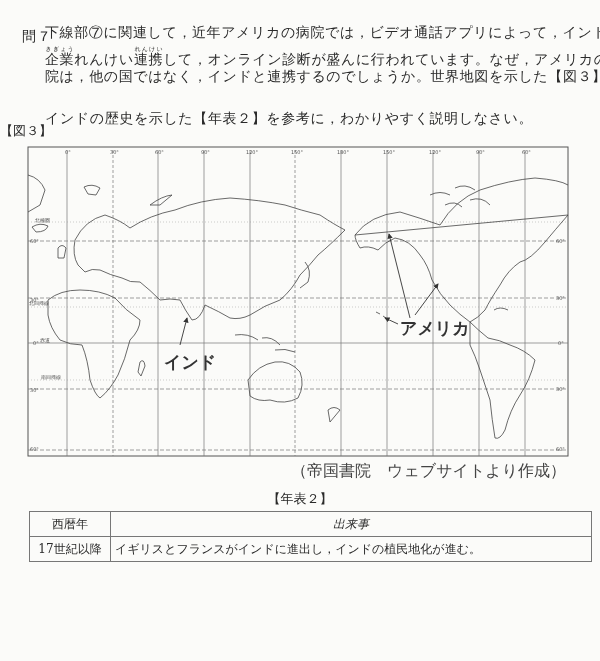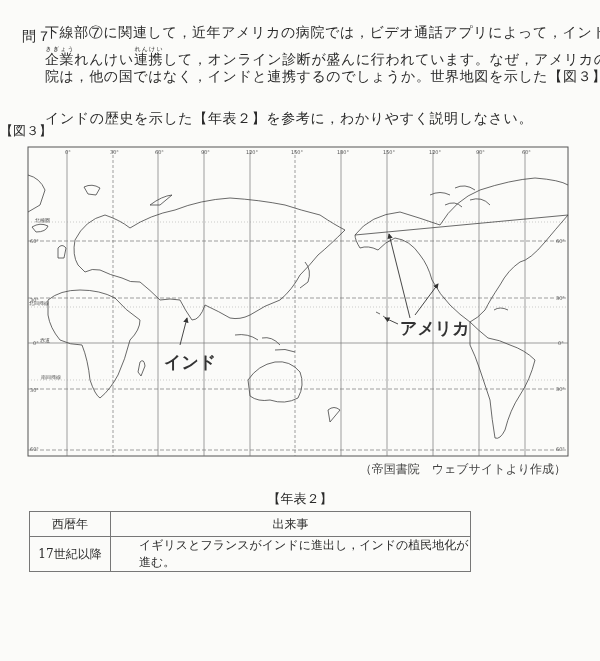--- a/index.html
+++ b/index.html
@@ -6,32 +6,32 @@
   body {
     width:600px; height:661px; position:relative; overflow:hidden;
     background:#fbfbf9; color:#2a2a2a;
     font-family:"DejaVu Serif","Liberation Serif",serif;
   }
   .q-num { position:absolute; left:22px; top:28px; font-size:14px; letter-spacing:1px; }
   .q-line { position:absolute; left:45px; font-size:14px; letter-spacing:0.6px; white-space:nowrap; }
   ruby rt { font-size:6px; letter-spacing:0; }
   .fig-title { position:absolute; top:122px; left:0; width:600px; text-align:left; font-size:13px; }
   .map-wrap { position:absolute; left:0; top:0; width:600px; height:661px; }
-  .source { position:absolute; right:34px; top:461px; font-size:12px; color:#444;margin-left:46px; }
+  .source { position:absolute; right:34px; top:461px; font-size:16px; color:#444;margin-left:46px; }
   .tbl-title { position:absolute; top:490px; left:0; width:600px; text-align:center; font-size:13px; }
   table.hist {
-    position:absolute; left:29px; top:511px; width:442px;
+    position:absolute; left:29px; top:511px; width:563px;
     border-collapse:collapse; font-size:12px;
   }
   table.hist td, table.hist th {
     border:1px solid #777; height:24px; padding:0; font-weight:normal;
   }
   table.hist th.yr, table.hist td.yr { width:80px; text-align:center; }
-  table.hist th.ev { text-align:center; }
-  table.hist td.ev { text-align:left; padding-left:28px; }
+  table.hist th.ev { text-align:center;font-style:italic; }
+  table.hist td.ev { text-align:left; padding-left:4px; }
   .map-label { font-family:"DejaVu Sans","Liberation Sans",sans-serif; font-weight:bold; fill:#333; }
   .deg { font-family:"DejaVu Sans","Liberation Sans",sans-serif; font-size:5px; fill:#555; }
   .line-name { font-family:"DejaVu Sans","Liberation Sans",sans-serif; font-size:5px; fill:#555; }
 </style>
 </head>
 <body>
 
 <div class="q-num">問７</div>
 <div class="q-line" style="top:24px;">下線部⑦に関連して，近年アメリカの病院では，ビデオ通話アプリによって，インドの</div>
 <div class="q-line" style="top:46px;">

